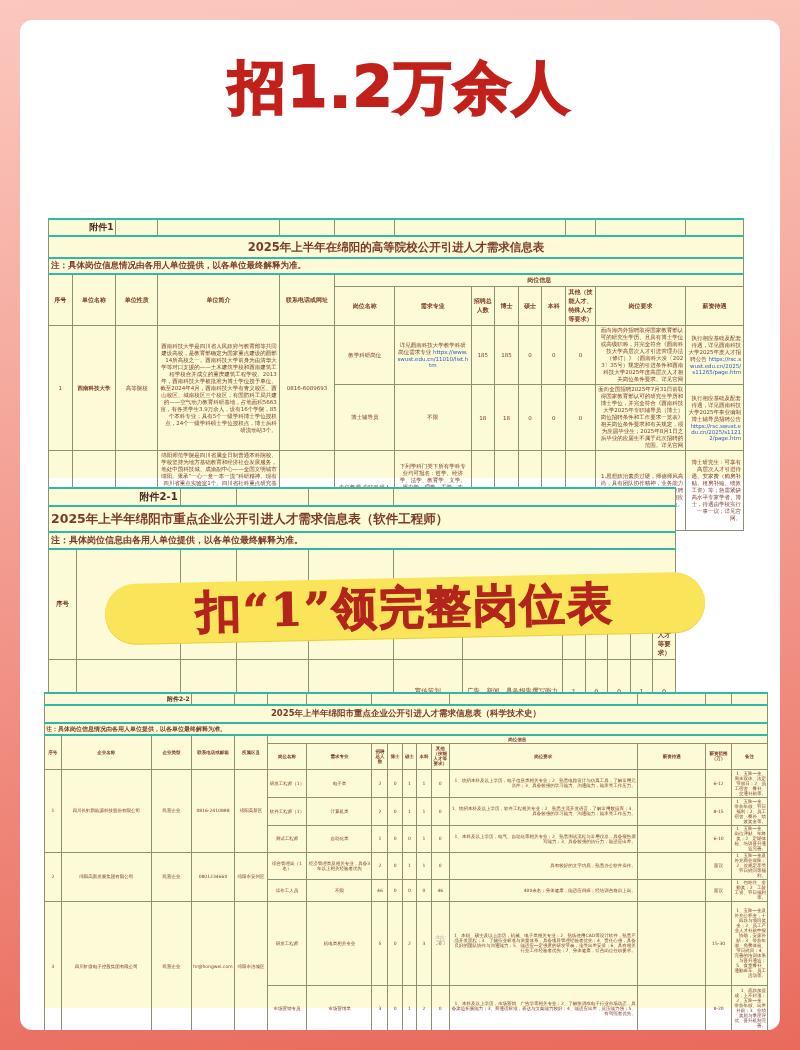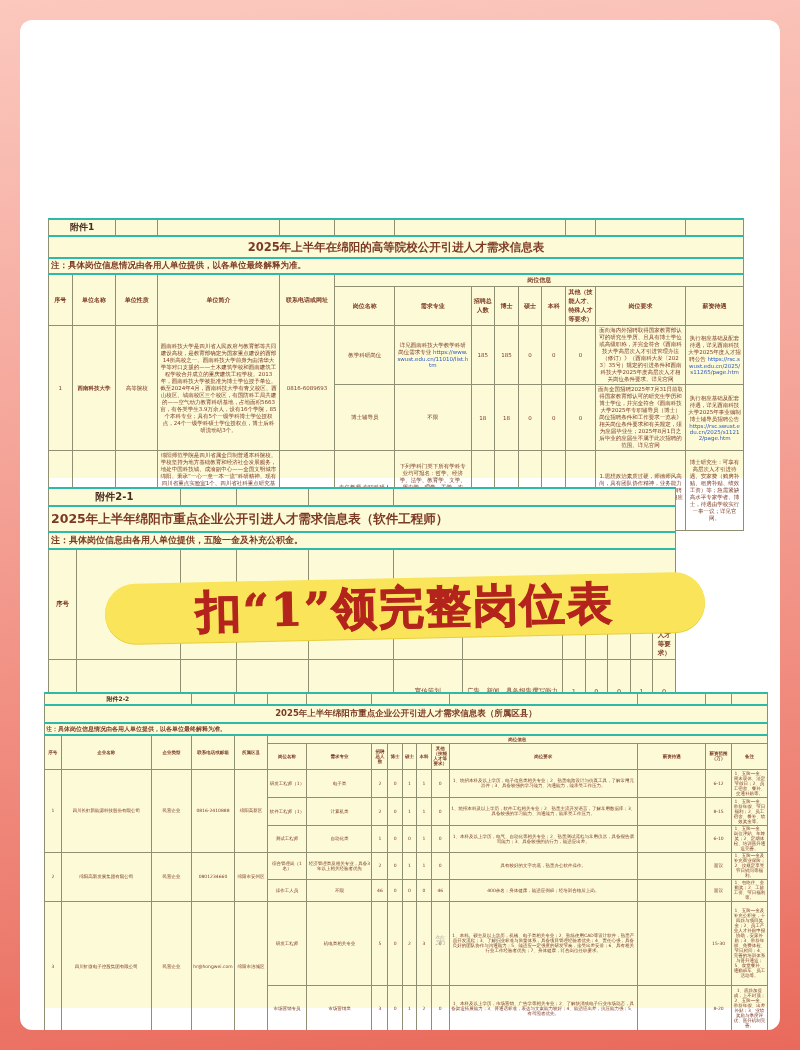--- a/index.html
+++ b/index.html
@@ -8,21 +8,21 @@
         font-family:"DejaVu Sans","Liberation Sans",sans-serif;}
   .card{position:absolute;inset:20px;background:#ffffff;border-radius:12px;overflow:hidden;}
   .big-title{position:absolute;top:34px;left:0;right:0;text-align:center;
              color:#c2201a;font-weight:900;font-size:57px;line-height:1.18;letter-spacing:2px;
              -webkit-text-stroke:2px #c2201a;}
   
   .tbl{position:absolute;background:#fdfad7;}
   .tbl table{border-collapse:collapse;table-layout:fixed;width:100%;height:100%;}
   .tbl td{border:0.5px solid #8f8f74;overflow:hidden;padding:1px 2px;vertical-align:middle;
           color:#7c3a24;word-break:break-all;position:relative;}
-  .c{text-align:center;} .l{text-align:center;} .b{font-weight:bold;} .top{vertical-align:top;}
+  .c{text-align:center;} .l{text-align:right;} .b{font-weight:bold;} .top{vertical-align:top;}
   .tealT{border-top:2px solid #2eb9a9 !important;}
   .tealB{border-bottom:2px solid #2eb9a9 !important;border-radius:9px;}
   .hdr{color:#8a3a1c;font-weight:bold;text-align:center;}
   .ttl{color:#1f2d50;font-weight:bold;}
   .note{color:#8a2a1a;font-weight:bold;text-align:left;}
   .lnk{color:#2f5bbf;}
   .num{text-align:center;color:#8a3a1c;}
   
   #t1{left:28px;top:198px;width:696px;height:260px;font-size:5.5px;}
   #t1 .lblrow td{font-size:9px;font-weight:bold;color:#4a2b20;border-top:2px solid #2eb9a9;}
@@ -52,20 +52,21 @@
   .watermark{position:absolute;left:415px;top:913px;font-size:11px;color:#b9b4a8;
              letter-spacing:8px;opacity:.75;z-index:6;}
 </style>
 </head>
 <body>
 
 <div class="page">
   <div class="card">
 
     <div class="big-title">
+      <div>招1.2万余人</div>
     </div>
 
     <div class="tbl" id="t1">
       <table>
         <colgroup>
           <col style="width:3.4%">
             <col style="width:6.3%">
             <col style="width:6%">
             <col style="width:17.5%">
           <col style="width:8%">
@@ -187,21 +188,21 @@
           <td colspan="2" class="l">附件2-1</td>
           <td></td>
               <td></td>
               <td></td>
               <td colspan="7"></td>
         </tr>
         <tr style="height:26px">
           <td colspan="12" class="ttl tealT tealB">2025年上半年绵阳市重点企业公开引进人才需求信息表（软件工程师）</td>
         </tr>
         <tr style="height:16px">
-          <td colspan="12" class="note tealB">注：具体岗位信息由各用人单位提供，五险一金及补充公积金。</td>
+          <td colspan="12" class="note tealB">注：具体岗位信息由各用人单位提供，以各单位最终解释为准。</td>
         </tr>
         <tr style="height:35px">
           <td rowspan="2" class="hdr">序号</td>
           <td rowspan="2" class="hdr">企业名称</td>
           <td rowspan="2" class="hdr">企业类型</td>
           <td rowspan="2" class="hdr">联系电话或邮箱</td>
           <td rowspan="2" class="hdr">所属区县</td>
           <td colspan="7" class="hdr"></td>
         </tr>
         <tr style="height:45px">
@@ -262,21 +263,21 @@
               <td></td>
               <td></td>
               <td></td>
               <td colspan="5"></td>
               <td></td>
               <td></td>
               <td></td>
               <td></td>
         </tr>
         <tr style="height:18px">
-          <td colspan="16" class="ttl c tealT tealB">2025年上半年绵阳市重点企业公开引进人才需求信息表（所属区县）</td>
+          <td colspan="16" class="ttl c tealT tealB">2025年上半年绵阳市重点企业公开引进人才需求信息表（科学技术史）</td>
         </tr>
         <tr style="height:10px">
           <td colspan="16" class="note tealB">注：具体岗位信息情况由各用人单位提供，以各单位最终解释为准。</td>
         </tr>
         <tr style="height:8px">
           <td rowspan="2" class="hdr">序号</td>
           <td rowspan="2" class="hdr">企业名称</td>
           <td rowspan="2" class="hdr">企业类型</td>
           <td rowspan="2" class="hdr">联系电话或邮箱</td>
           <td rowspan="2" class="hdr">所属区县</td>

